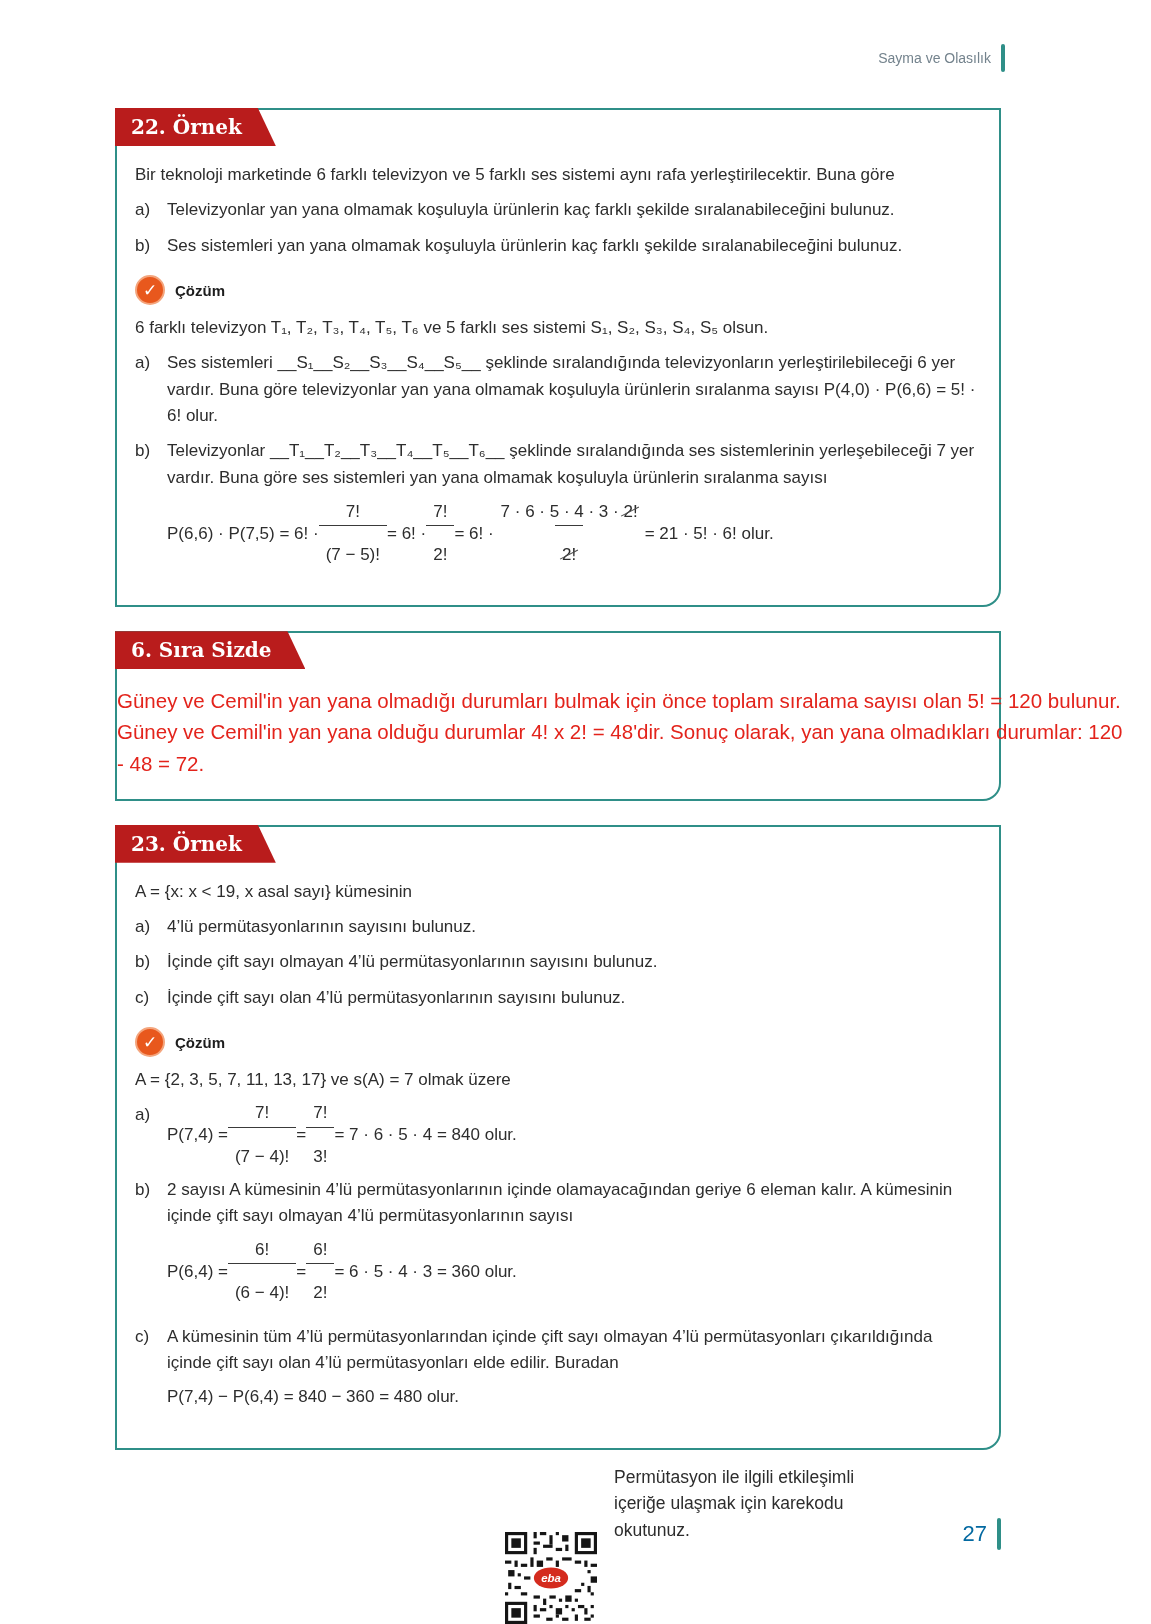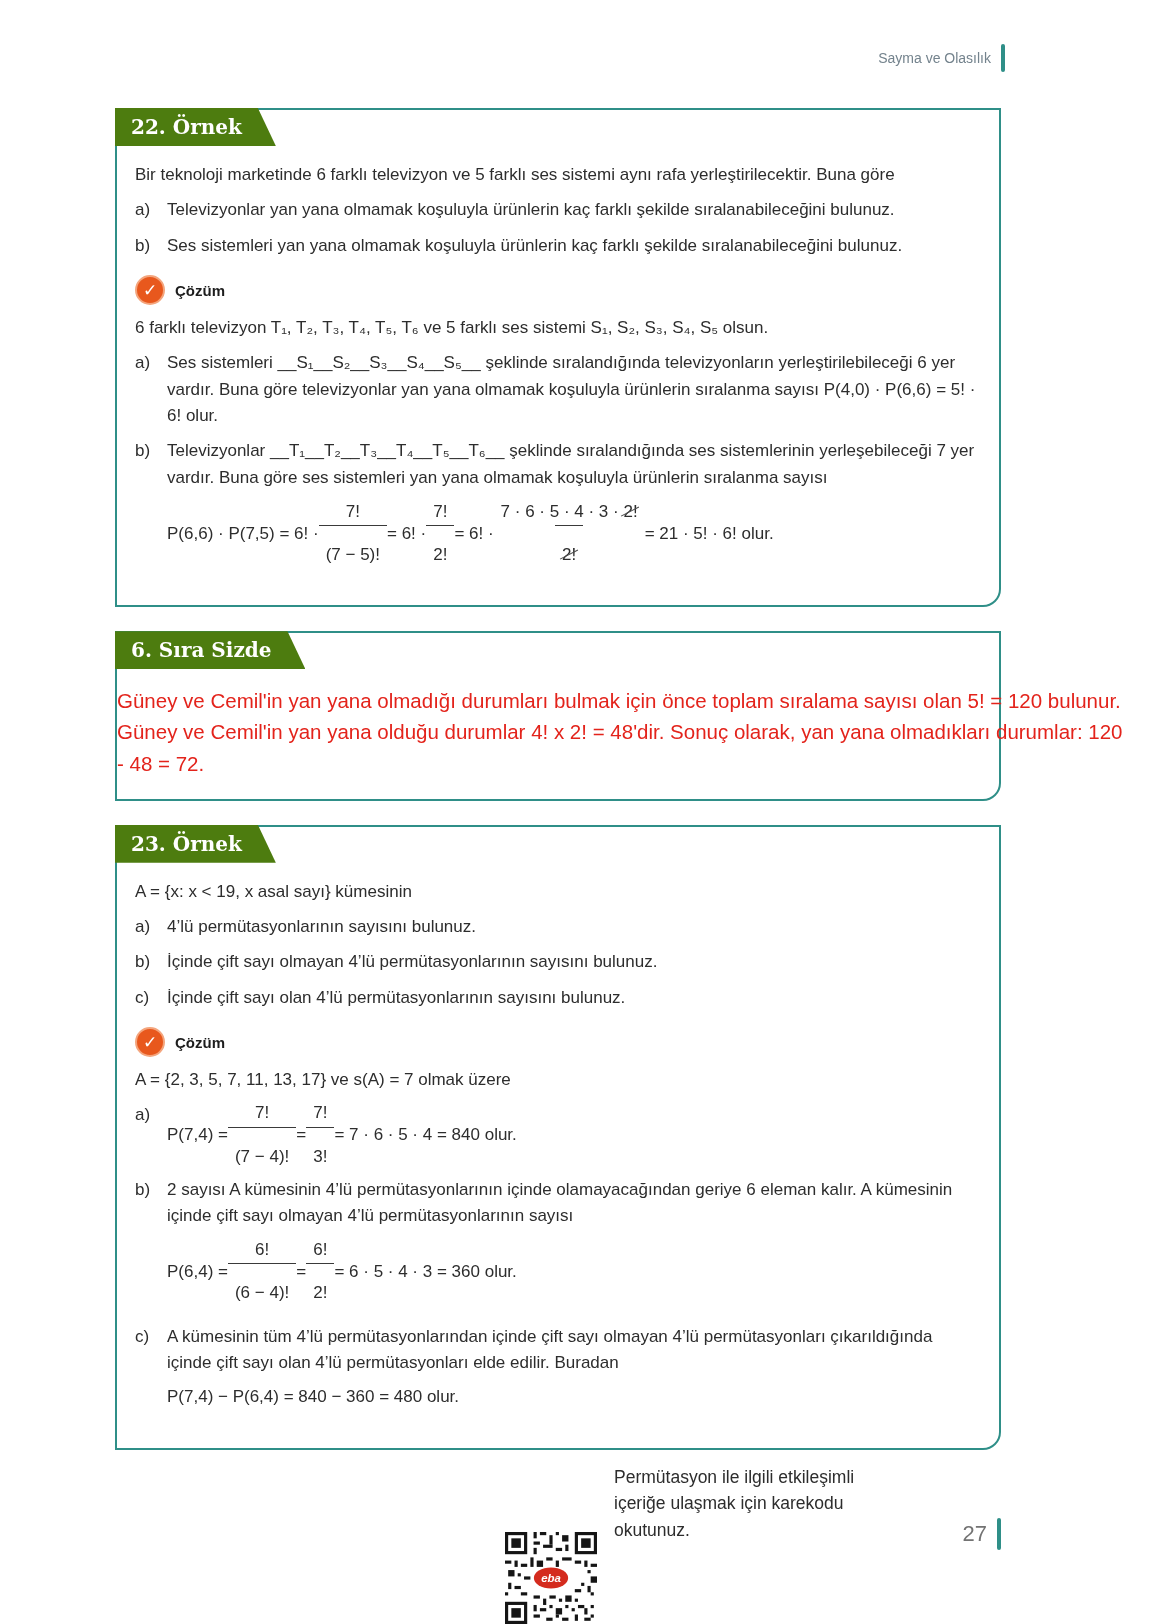--- a/index.html
+++ b/index.html
@@ -11,21 +11,21 @@
   }
   .doc-header { position:absolute; top:44px; right:146px; display:flex; align-items:center; gap:10px; }
   .doc-header .htitle { color:#74838d; font-size:14px; }
   .vbar { width:4px; background:#2f8f88; border-radius:2px; }
   .doc-header .vbar { height:28px; }
 
   .main { position:absolute; left:115px; top:108px; width:886px; }
 
   .box { border:2px solid #2f8f88; border-radius:0 0 18px 0; background:#fff; position:relative; margin-bottom:24px; }
   .tab {
-    display:inline-block; background:#4d7c0f; color:#fff;
+    display:inline-block; background:#b91c1c; color:#fff;
     font-family:"DejaVu Serif","Liberation Serif",serif; font-weight:bold; font-size:20px;
     padding:7px 34px 7px 16px; margin:-2px 0 6px -2px;
     clip-path:polygon(0 0, calc(100% - 18px) 0, 100% 100%, 0 100%);
   }
   .box-content { padding:2px 18px 20px 18px; }
   .line { line-height:1.55; margin:8px 0; }
   .item { display:flex; gap:10px; margin:9px 0; line-height:1.55; }
   .item .lbl { flex:0 0 22px; }
   .item .itxt { flex:1; }
 
@@ -41,21 +41,21 @@
   .frac .den { border-top:1.7px solid #3a3a3a; padding:18px 7px 0 7px; }
   .cancel { position:relative; display:inline-block; }
   .cancel::after { content:""; position:absolute; left:-3px; right:-3px; top:46%;
                    border-top:1.8px solid #4a4a4a; transform:rotate(-27deg); }
 
   .red-note { margin:8px 0 0 -18px; width:1012px; color:#e3231b; font-size:20.5px; line-height:1.52; background:transparent; }
 
   .qr-wrap { position:absolute; left:505px; top:1532px; width:92px; height:92px;text-align:right; }
   .qr-caption { position:absolute; left:614px; top:1464px; width:252px; font-size:17.5px; line-height:1.5; color:#2d2d2d; }
   .page-num { position:absolute; right:150px; top:1518px; display:flex; align-items:center; gap:10px; }
-  .page-num .pnum { font-size:22px; color:#737373; }
+  .page-num .pnum { font-size:22px; color:#0369a1; }
   .page-num .vbar { height:32px; }
 </style>
 </head>
 <body>
 
 <div class="doc-header">
   <span class="htitle">Sayma ve Olasılık</span>
   <span class="vbar"></span>
 </div>
 

